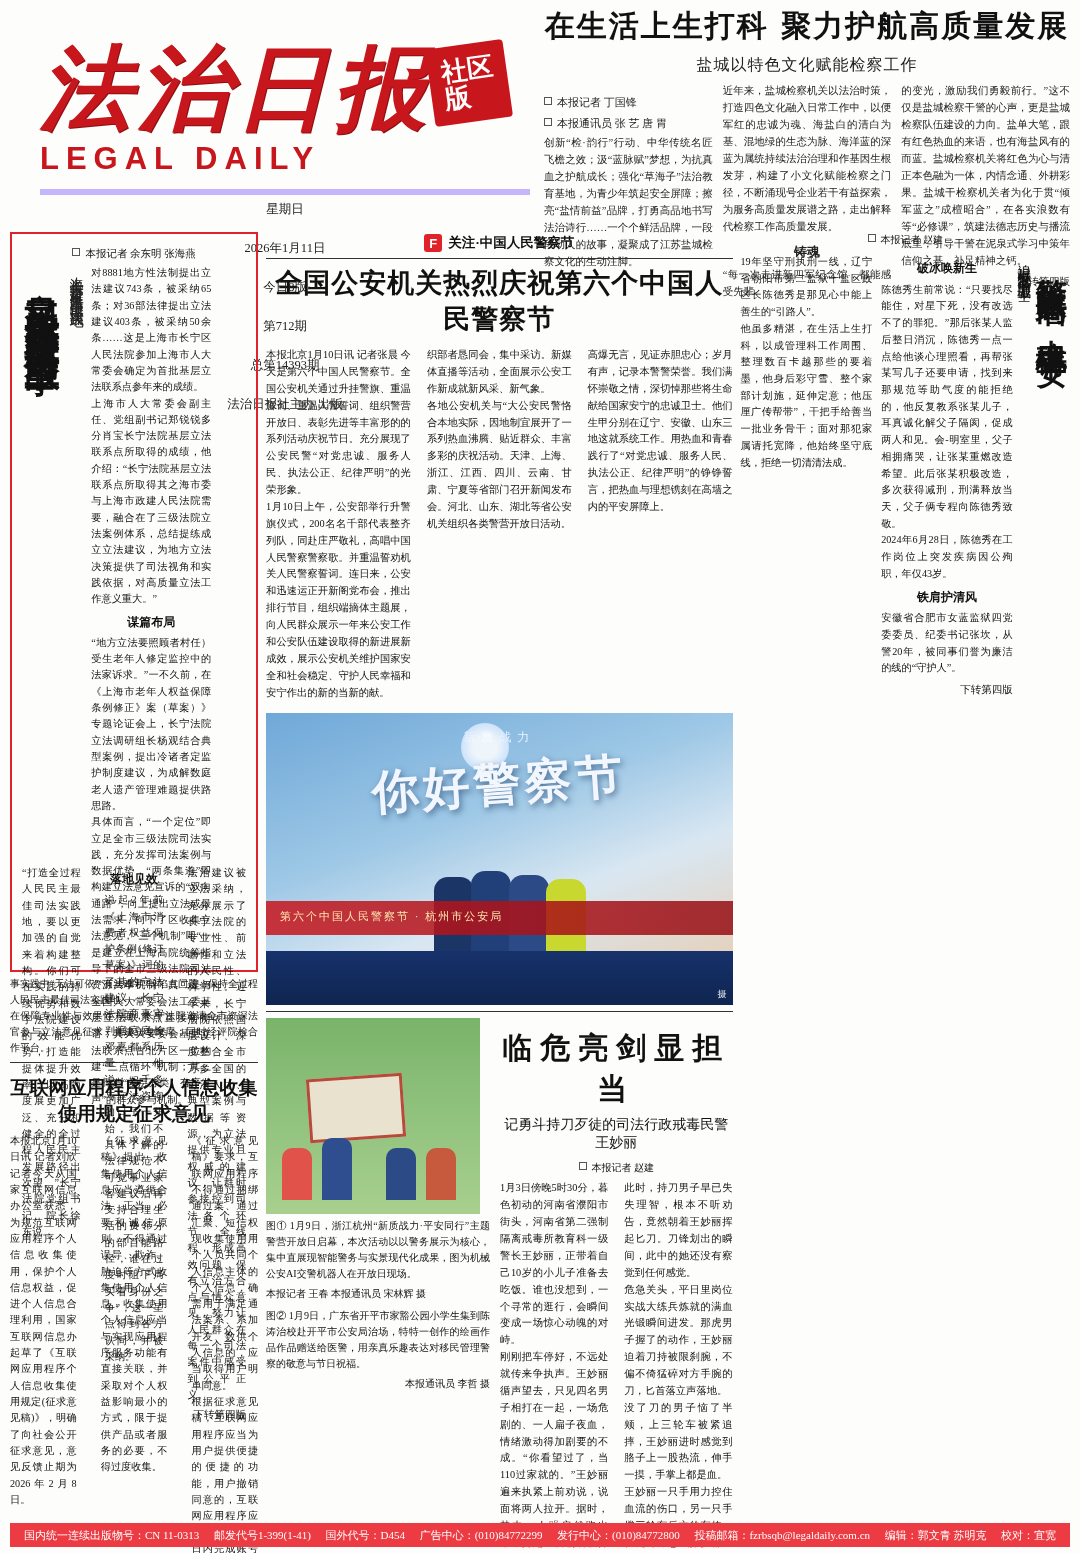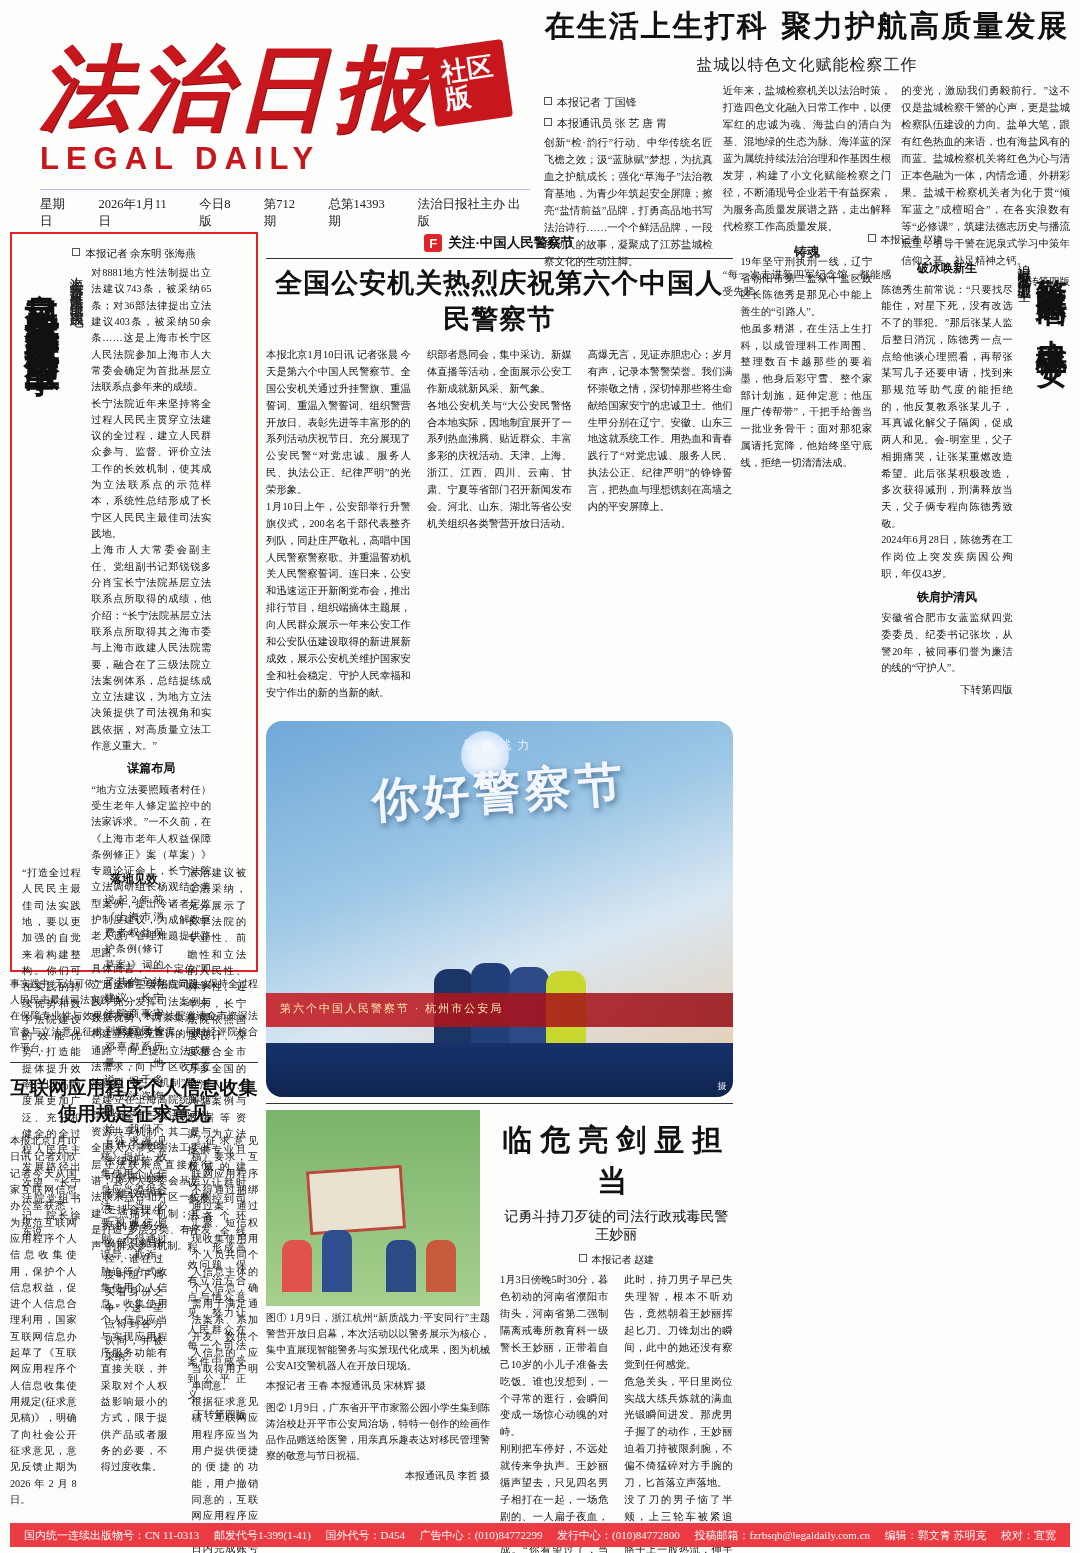--- a/index.html
+++ b/index.html
@@ -35,21 +35,21 @@
   }
   .logo-badge span { display:block; }
   .logo-en {
     color:#c8161d; font-family:"Liberation Sans", sans-serif;
     font-size:31px; font-weight:bold; letter-spacing:7px;
     margin-top:2px;
   }
   .mast-meta {
     margin-top:12px; font-size:12.5px; color:#222;
     display:flex; gap:22px; align-items:center;
-    border-top:1px solid #c4b5fd; padding-top:6px; width:490px;
+    border-top:6px solid #c4b5fd; padding-top:6px; width:490px;flex-direction:column;
   }
 
   .mast-right { flex:1; padding-left:14px; padding-top:6px; }
   .top-headline {
     text-align:center;
     font-size:30px; font-weight:bold; letter-spacing:2px;
     font-family:"DejaVu Serif", serif;
     color:#111;
   }
   .top-sub {
@@ -112,23 +112,22 @@
   }
   .mid-title {
     text-align:center; font-size:27px; font-weight:bold;
     font-family:"DejaVu Serif", serif; letter-spacing:1px; margin:6px 0 10px;
   }
   .mid-cols { display:flex; gap:16px; }
   .mid-cols .c { width:33.33%; font-size:10.3px; line-height:1.64; text-align:justify; }
 
   
   .photo {
-    margin-top:20px; height:376px; position:relative; overflow:hidden;
+    margin-top:12px; height:292px; position:relative; overflow:hidden;
     background:linear-gradient(160deg,#6fa8d8 0%,#9ec8e6 38%,#d9e7f2 62%,#e9c9a8 100%);
-    border-radius:16px;
   }
   .photo .pc-title {
     position:absolute; left:50%; top:40px; transform:translateX(-50%) rotate(-4deg);
     font-family:"DejaVu Serif", serif; font-size:47px; font-weight:bold;
     color:#f2f7ff; letter-spacing:4px;
     text-shadow:2px 3px 6px rgba(20,50,90,.55);
     white-space:nowrap;
   }
   .photo .pc-small {
     position:absolute; left:50%; top:16px; transform:translateX(-50%);
@@ -249,21 +248,20 @@
   <div class="main">
 
     <div class="col-left">
       <div class="feature">
         <div class="rep"><span class="cb"></span><span>本报记者 余东明 张海燕</span></div>
         <div class="vtitle-wrap">
           <div class="vtitle">立足司法实践提好立法建议讲好民主故事</div>
           <div class="vsub">上海长宁打造全过程人民民主最佳司法实践地</div>
           <div class="ftext" style="width:120px;margin-left:6px;">
             <div>对8881地方性法制提出立法建议743条，被采纳65条；对36部法律提出立法建议403条，被采纳50余条……这是上海市长宁区人民法院参加上海市人大常委会确定为首批基层立法联系点参年来的成绩。</div>
-            <div>长宁法院近年来坚持将全过程人民民主贯穿立法建议的全过程，建立人民群众参与、监督、评价立法工作的长效机制，使其成为立法联系点的示范样本，系统性总结形成了长宁区人民民主最佳司法实践地。</div>
             <div>上海市人大常委会副主任、党组副书记郑锐锐多分肖宝长宁法院基层立法联系点所取得的成绩，他介绍：“长宁法院基层立法联系点所取得其之海市委与上海市政建人民法院需要，融合在了三级法院立法案例体系，总结提练成立立法建议，为地方立法决策提供了司法视角和实践依据，对高质量立法工作意义重大。”</div>
             <div class="f-h">谋篇布局</div>
             <div>“地方立法要照顾者村任）受生老年人修定监控中的法家诉求。”一不久前，在《上海市老年人权益保障条例修正》案（草案）》专题论证会上，长宁法院立法调研组长杨观结合典型案例，提出冷诸者定监护制度建议，为成解数庭老人遗产管理难题提供路思路。</div>
             <div>具体而言，“一个定位”即立足全市三级法院司法实践，充分发挥司法案例与数据优势，“两条集道”即构建立法意见宣诉的“双向通路”，向上提出立法或最法需求，向下了区收集立法意见，“三个机制”即“一是建立在上海高院统筹指导下的全市三级法院司法资源共享机制；其二是与全国人大常委会法工委基层立法联系点直接桥衔谱；其大大要委会基层立法联系点古北片区一位构建“三点循环”机制；其三是打造“多层分类、有序发声”的群众参与机制。”</div>
           </div>
         </div>
         <div class="fcols ftext">
           <div>
             <div>“打造全过程人民民主最佳司法实践地，要以更加强的自觉来着构建整构。你们可在实践的持续优势和数字法院建设的效能优势，打造能提体提升效率，以高为度展更加广泛、充分和健全的全过程人民民主发展路径出次望。”长宁法院党组书记、院长徐东说。</div>
           </div>

